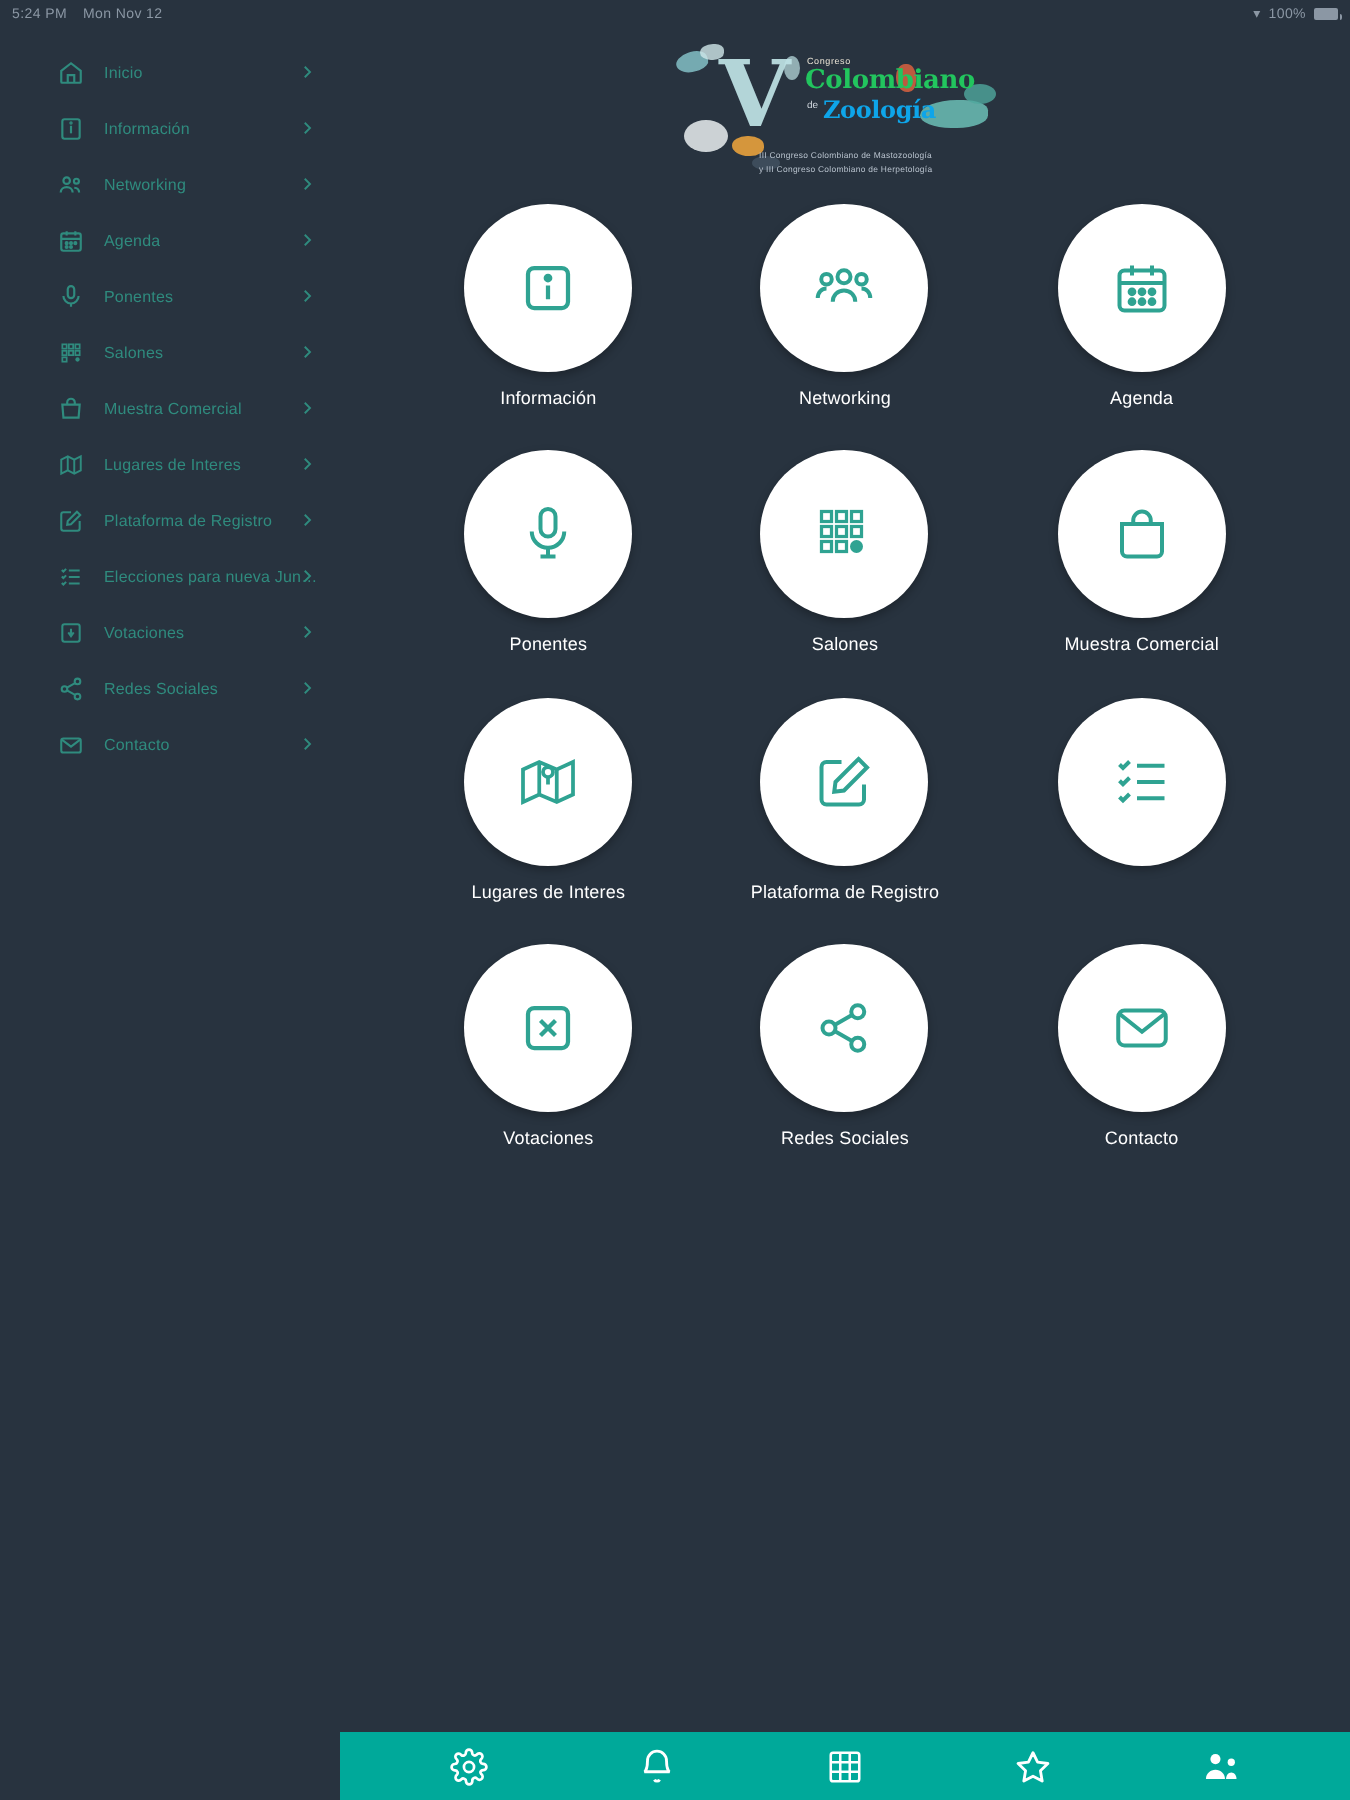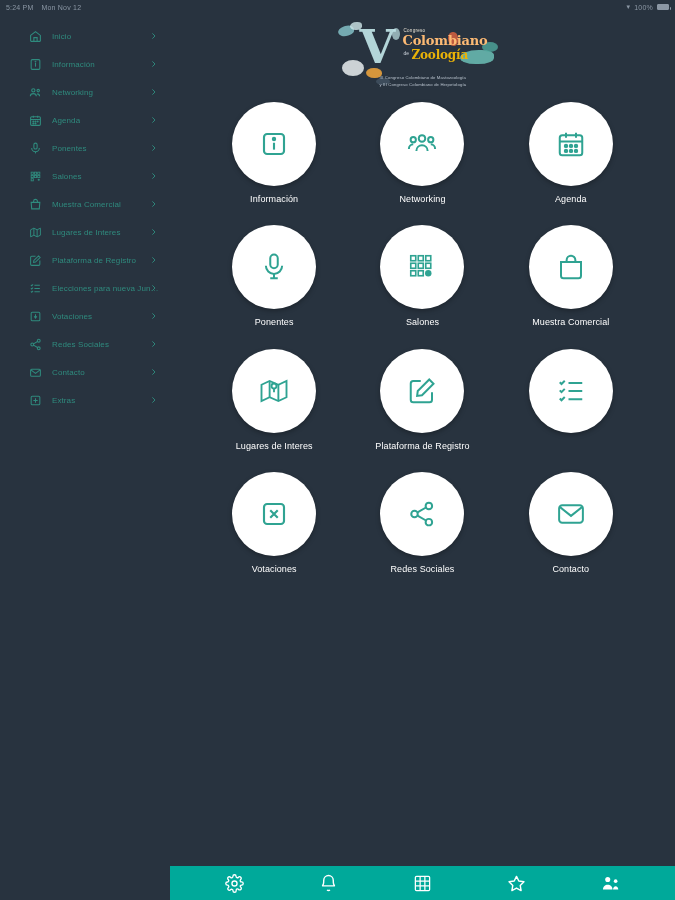--- a/index.html
+++ b/index.html
@@ -115,27 +115,27 @@
     width: 182px; height: 74px;
   }
   .logo-art { position: absolute; inset: 0; }
   .logo-kicker {
     position: absolute; left: 72px; top: 8px;
     font-size: 4.5px; color: #e8e2d4; letter-spacing: 0.3px;
   }
   .logo-name {
     position: absolute; left: 71px; top: 13px;
     font-size: 13px; font-weight: bold;
-    color: #fdba74; letter-spacing: -0.2px;
+    color: #22c55e; letter-spacing: -0.2px;
     font-family: "DejaVu Serif", serif;
   }
   .logo-name2 {
     position: absolute; left: 72px; top: 28px;
     font-size: 12px; font-weight: bold;
-    color: #eab308; letter-spacing: -0.2px;
+    color: #0ea5e9; letter-spacing: -0.2px;
     font-family: "DejaVu Serif", serif;
   }
   .logo-de {
     position: absolute; left: 72px; top: 30px;
     font-size: 5px; color: #cfd6dd;
   }
   .logo-v {
     position: absolute; left: 28px; top: 4px;
     font-size: 46px; font-weight: bold;
     color: #bfe3e6; line-height: 1;
@@ -403,34 +403,20 @@
       </span>
     </div>
     <div class="side-item">
       <span class="side-ico">
         <svg viewBox="0 0 24 24" fill="none" stroke="currentColor" stroke-width="1.9">
             <rect x="3" y="6" width="18" height="13" rx="2"></rect>
             <path d="M3.5 7l8.5 6.5L20.5 7"></path>
           </svg>
       </span>
       <span class="side-label">Contacto</span>
-      <span class="side-chev">
-        <svg viewBox="0 0 24 24" fill="none" stroke="currentColor" stroke-width="2.5">
-            <path d="M9 5l7 7-7 7"></path>
-          </svg>
-      </span>
-    </div>
-    <div class="side-item">
-      <span class="side-ico">
-        <svg viewBox="0 0 24 24" fill="none" stroke="currentColor" stroke-width="1.9">
-            <rect x="4" y="4" width="16" height="16" rx="2"></rect>
-            <path d="M12 8v8M8 12h8"></path>
-          </svg>
-      </span>
-      <span class="side-label">Extras</span>
       <span class="side-chev">
         <svg viewBox="0 0 24 24" fill="none" stroke="currentColor" stroke-width="2.5">
             <path d="M9 5l7 7-7 7"></path>
           </svg>
       </span>
     </div>
   </div>
 
   <div class="main">
 

